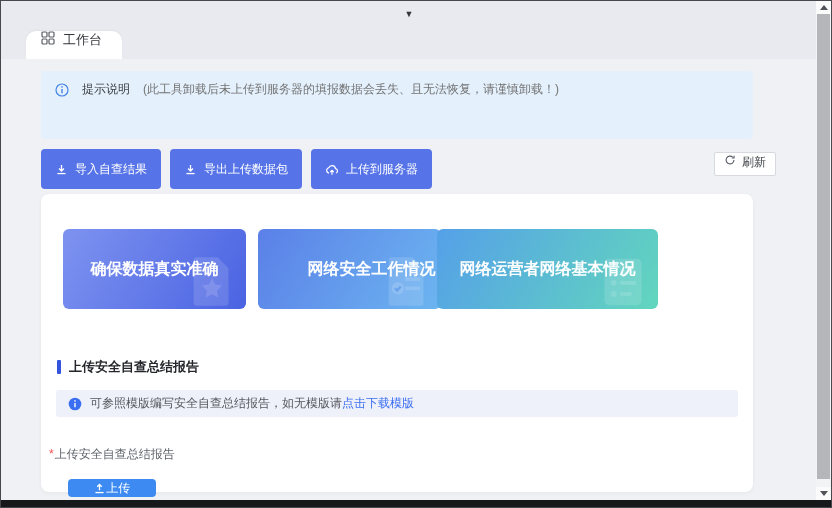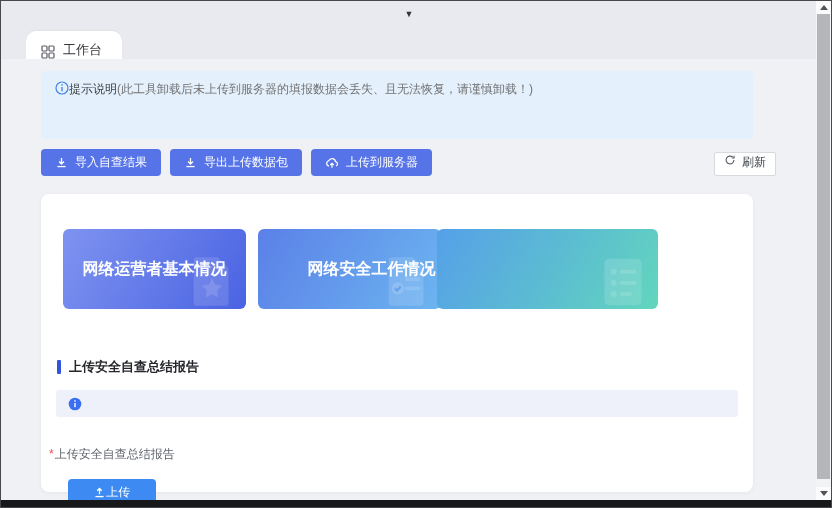--- a/index.html
+++ b/index.html
@@ -26,45 +26,45 @@
     position: absolute; left: 396px; top: 4px;
     width: 24px; height: 18px;
     display: flex; align-items: center; justify-content: center;
     font-size: 9px; color: #33363b; cursor: default;
   }
   .tab {
     position: absolute; left: 25px; top: 30px;
     height: 28px; min-width: 96px;
     background: #ffffff;
     border-radius: 10px 10px 0 0;
-    display: flex; align-items: flex-end; gap: 8px;
+    display: flex; align-items: flex-start; gap: 8px;
     padding: 0 15px;
     box-shadow: 0 -1px 2px rgba(0,0,0,0.04);
     cursor: pointer;
   }
   .tab-label { font-size: 13px; color: #33363b; }
   
   .notice {
     position: absolute; left: 40px; top: 70px;
     width: 712px; height: 68px;
     background: #e4f1fd;
     border-radius: 4px;
     padding: 10px 14px 0 14px;
     font-size: 12px; color: #3c4045; line-height: 17px;
   }
-  .notice-line1 { display: flex; gap: 0; }
+  .notice-line1 { display: flex; align-items: center; gap: 13px; }
   .notice-warning { color: #737373; font-weight: normal; }
   .notice-lines { margin-left: 7px; margin-top: 1px; }
   
   .toolbar {
     position: absolute; left: 40px; top: 148px;
     display: flex; gap: 9px;
   }
   .btn-primary {
-    height: 27px;
+    height: 40px;
     background: #5673e8;
     border: none; border-radius: 4px;
     color: #ffffff; font-size: 12px;
     font-family: inherit;
     display: inline-flex; align-items: center; gap: 7px;
     padding: 0 14px;
     cursor: pointer;
   }
   .btn-refresh {
     position: absolute; left: 713px; top: 151px;
@@ -114,21 +114,21 @@
     font-size: 12px; color: #56585e;
   }
   .tip-link { color: #3a6ff2; cursor: pointer; text-decoration: none; }
   .form-row {
     position: absolute; left: 8px; top: 252px;
     display: flex; align-items: center; gap: 16px; flex-direction: column;
   }
   .field-label { font-size: 12px; color: #5f646c; }
   .required-mark { color: #f34d4d; margin-right: 1px; }
   .btn-upload {
-    width: 88px; height: 27px;
+    width: 88px; height: 18px;
     background: #3d8bf2;
     border: none; border-radius: 4px;
     color: #ffffff; font-size: 12px;
     font-family: inherit;
     display: inline-flex; align-items: center; justify-content: center; 
     cursor: pointer;
   }
   
   .scrollbar {
     position: absolute; right: 0; top: 0;
@@ -236,21 +236,21 @@
         <path d="M13.2 8a5.2 5.2 0 1 1-1.6-3.75"></path>
         <path d="M13.4 2.3v3h-3"></path>
       </svg>
     </span>
     <span>刷新</span>
   </button>
 
   <div class="main-card">
 
     <div class="gcard gcard-1" style="background: linear-gradient(120deg, rgb(126, 147, 240), rgb(74, 99, 226));">
-      <span class="gcard-title">网络运营者基本情况</span>
+      <span class="gcard-title">确保数据真实准确</span>
       <span class="gcard-icon">
         <svg width="44" height="52" viewBox="0 0 24 28">
           <path d="M3 1h12l6 6v19a1.5 1.5 0 0 1-1.5 1.5h-16A1.5 1.5 0 0 1 2 26V2.5A1.5 1.5 0 0 1 3 1z" fill="#ffffff" opacity="0.55"></path>
           <path d="M12 12.5l1.7 3.4 3.8.6-2.7 2.7.6 3.8-3.4-1.8-3.4 1.8.6-3.8-2.7-2.7 3.8-.6z" fill="#ffffff"></path>
         </svg>
       </span>
     </div>
 
     <div class="gcard gcard-2" style="background: linear-gradient(120deg, rgb(91, 128, 232), rgb(108, 181, 240));">
       <span class="gcard-title">网络安全工作情况</span>
@@ -259,20 +259,21 @@
           <path d="M3 1h12l6 6v19a1.5 1.5 0 0 1-1.5 1.5h-16A1.5 1.5 0 0 1 2 26V2.5A1.5 1.5 0 0 1 3 1z" fill="#ffffff" opacity="0.55"></path>
           <rect x="11" y="12" width="8" height="2" fill="#ffffff"></rect>
           <rect x="11" y="17" width="8" height="2" fill="#ffffff"></rect>
           <circle cx="7" cy="18" r="3.4" fill="#ffffff"></circle>
           <path d="M5.4 18l1.2 1.2 2-2.2" stroke="#6a90ea" stroke-width="1.2" fill="none"></path>
         </svg>
       </span>
     </div>
 
     <div class="gcard gcard-3" style="background: linear-gradient(120deg, rgb(85, 160, 232), rgb(98, 214, 189));">
+      <span class="gcard-title">网络运营者网络基本情况</span>
       <span class="gcard-icon">
         <svg width="46" height="52" viewBox="0 0 24 28">
           <rect x="2" y="2" width="20" height="25" rx="2.5" fill="#ffffff" opacity="0.55"></rect>
           <circle cx="7" cy="9" r="1.6" fill="#ffffff"></circle>
           <rect x="10.5" y="8" width="8.5" height="2" fill="#ffffff"></rect>
           <circle cx="7" cy="15" r="1.6" fill="#ffffff"></circle>
           <rect x="10.5" y="14" width="8.5" height="2" fill="#ffffff"></rect>
           <circle cx="7" cy="21" r="1.6" fill="#ffffff"></circle>
           <rect x="10.5" y="20" width="6" height="2" fill="#ffffff"></rect>
         </svg>
@@ -285,20 +286,23 @@
     </div>
 
     <div class="tip-bar">
       <span class="icon">
         <svg width="14" height="14" viewBox="0 0 14 14">
           <circle cx="7" cy="7" r="6.3" fill="#3a6ff2"></circle>
           <rect x="6.3" y="6" width="1.4" height="4.2" fill="#ffffff"></rect>
           <rect x="6.3" y="3.2" width="1.4" height="1.5" fill="#ffffff"></rect>
         </svg>
       </span>
+      <span>
+        <span>可参照模版编写安全自查总结报告，如无模版请</span><a class="tip-link">点击下载模版</a>
+      </span>
     </div>
 
     <div class="form-row">
       <span class="field-label">
         <span class="required-mark">*</span><span>上传安全自查总结报告</span>
       </span>
       <button class="btn-upload">
         <span class="icon">
           <svg width="13" height="13" viewBox="0 0 16 16" fill="none" stroke="#ffffff" stroke-width="1.6">
             <path d="M8 10V3.3M5.2 5.8L8 3l2.8 2.8"></path>

